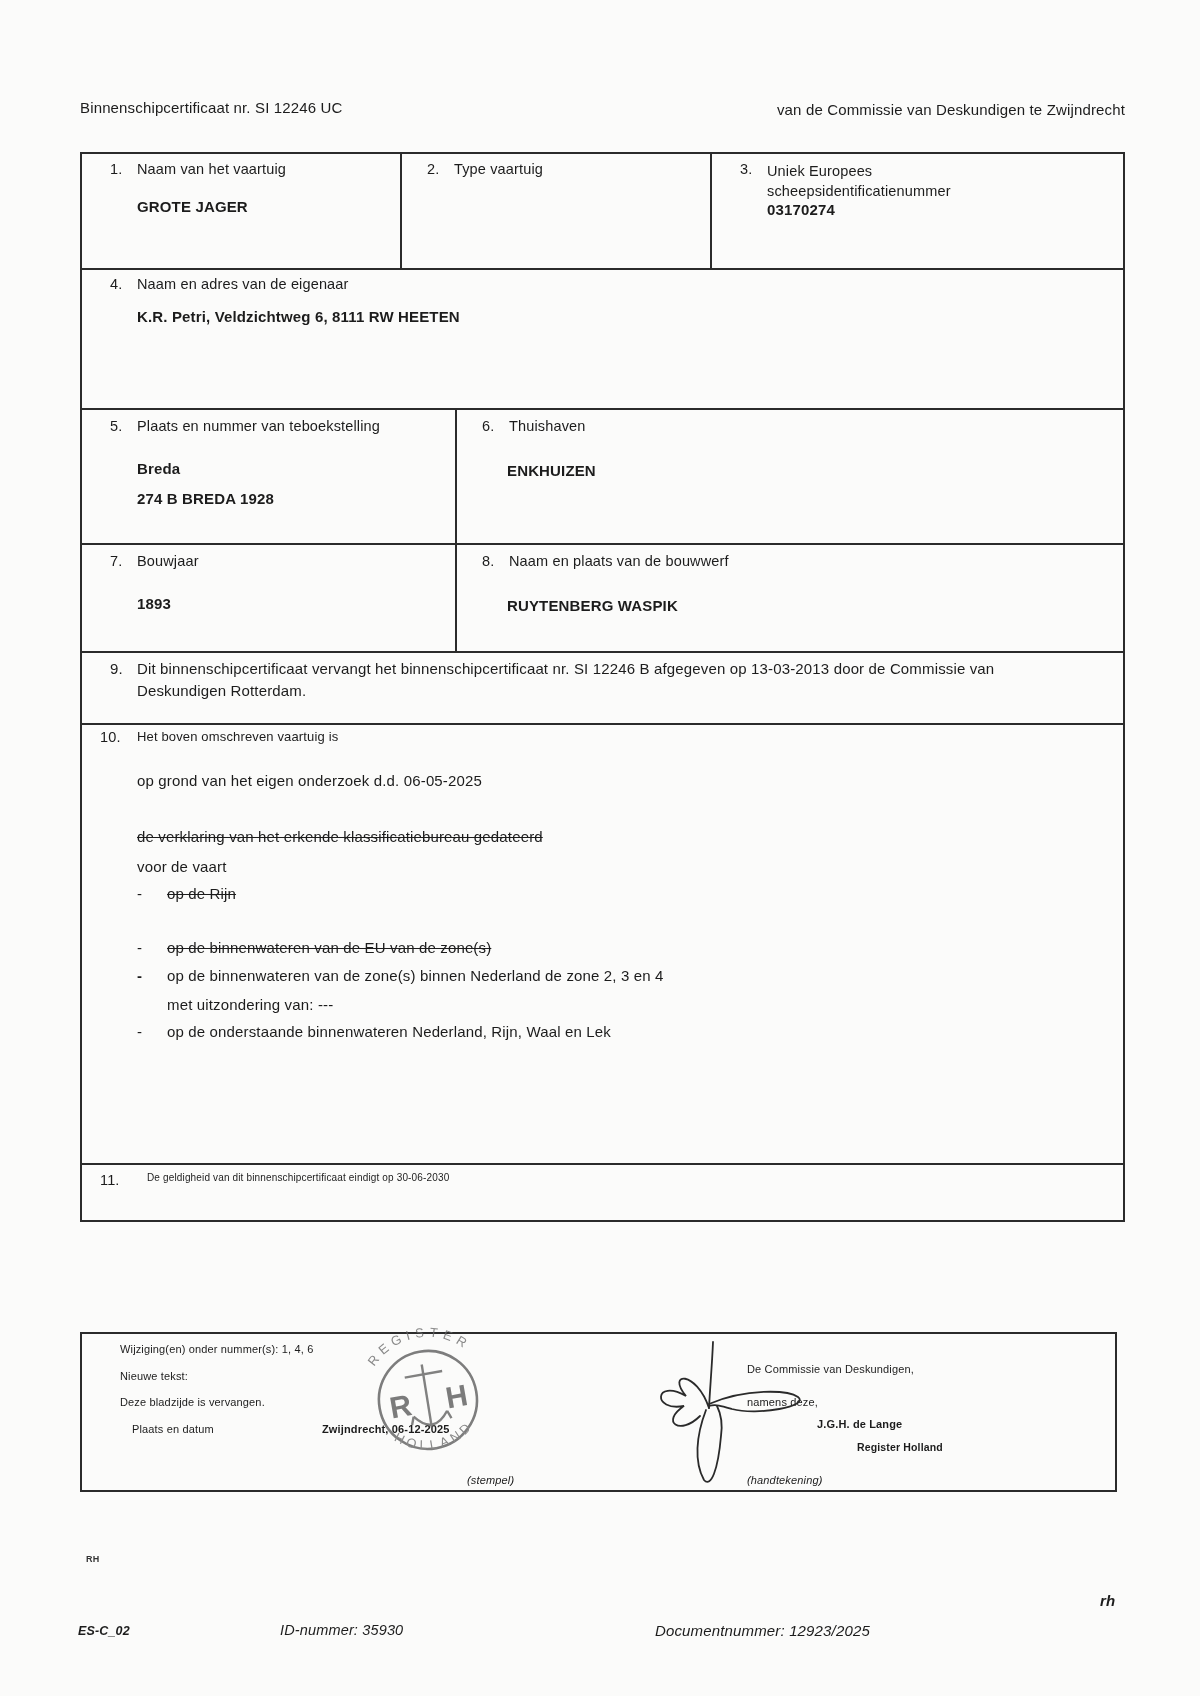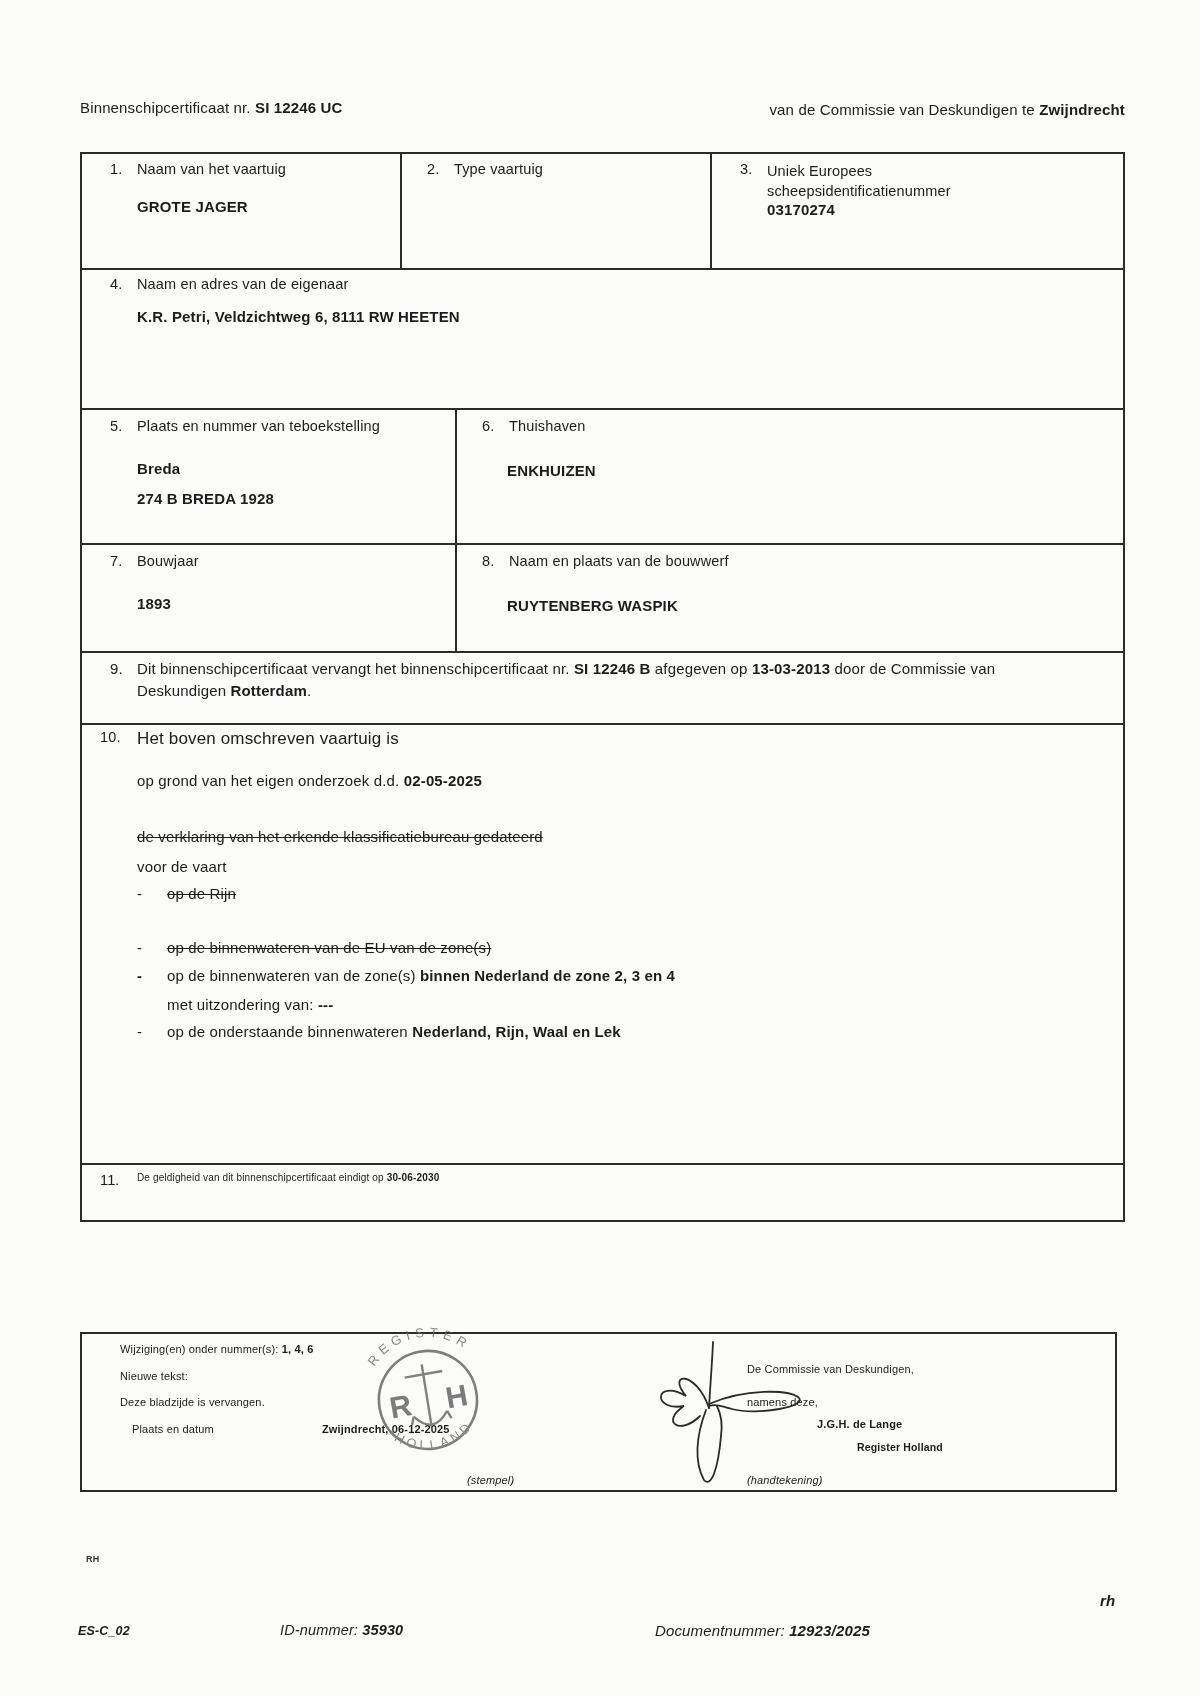--- a/index.html
+++ b/index.html
@@ -7,21 +7,21 @@
     position:relative;
     width:1200px;height:1696px;
     margin:0 auto;
     background:#fbfbfa;
     font-family:"Liberation Sans", sans-serif;
     color:#1c1c1c;
     font-size:15px;
     letter-spacing:.15px;
     overflow:hidden;
   }
-  b{font-weight:bold;}
+  b{font-weight:normal;}
   .abs{position:absolute;}
   
   .hdr-center{position:absolute;top:82px;left:0;width:1200px;text-align:center;font-style:italic;font-weight:bold;font-size:15px;}
   .hdr-left{position:absolute;top:99px;left:80px;font-size:15px;}
   .hdr-right{position:absolute;top:101px;right:75px;font-size:15px;}
   
   .main-table{
     position:absolute;left:80px;top:152px;width:1045px;height:1070px;
     border:2.5px solid #2b2b2b;box-sizing:border-box;
   }
@@ -153,25 +153,25 @@
             <b>Rotterdam</b><span>.</span>
           </span>
         </div>
       </div>
     </div>
 
     <div class="trow" style="height:440px;">
       <div class="tcell" style="flex:1;">
         <div class="flabel" style="left:18px;top:4px;">
           <span class="fnum wide">10.</span>
-          <span style="font-size:17px;">Het boven omschreven vaartuig is</span>
+          <span style="font-size:13px;">Het boven omschreven vaartuig is</span>
         </div>
         <div class="abs" style="left:55px;top:47px;">
           <span>op grond van het eigen onderzoek d.d.</span>
-          <b>02-05-2025</b>
+          <b>06-05-2025</b>
         </div>
         <div class="abs strike" style="left:55px;top:103px;">de verklaring van het erkende klassificatiebureau gedateerd</div>
         <div class="abs" style="left:55px;top:133px;">voor de vaart</div>
 
         <div class="bullet" style="left:55px;top:160px;">
           <span class="dash">-</span>
           <span class="strike">op de Rijn</span>
         </div>
         <div class="bullet" style="left:55px;top:214px;">
           <span class="dash">-</span>
@@ -194,21 +194,21 @@
             <span>op de onderstaande binnenwateren</span>
             <b>Nederland, Rijn, Waal en Lek</b>
           </span>
         </div>
 
       </div>
     </div>
 
     <div class="trow last" style="height:59px;">
       <div class="tcell" style="flex:1;">
-        <div class="flabel" style="left:18px;top:7px;">
+        <div class="flabel" style="left:18px;top:7px;gap:10px;">
           <span class="fnum wide">11.</span>
           <span style="font-size:10px;">
             <span>De geldigheid van dit binnenschipcertificaat eindigt op</span>
             <b>30-06-2030</b>
           </span>
         </div>
       </div>
     </div>
   </div>
 

